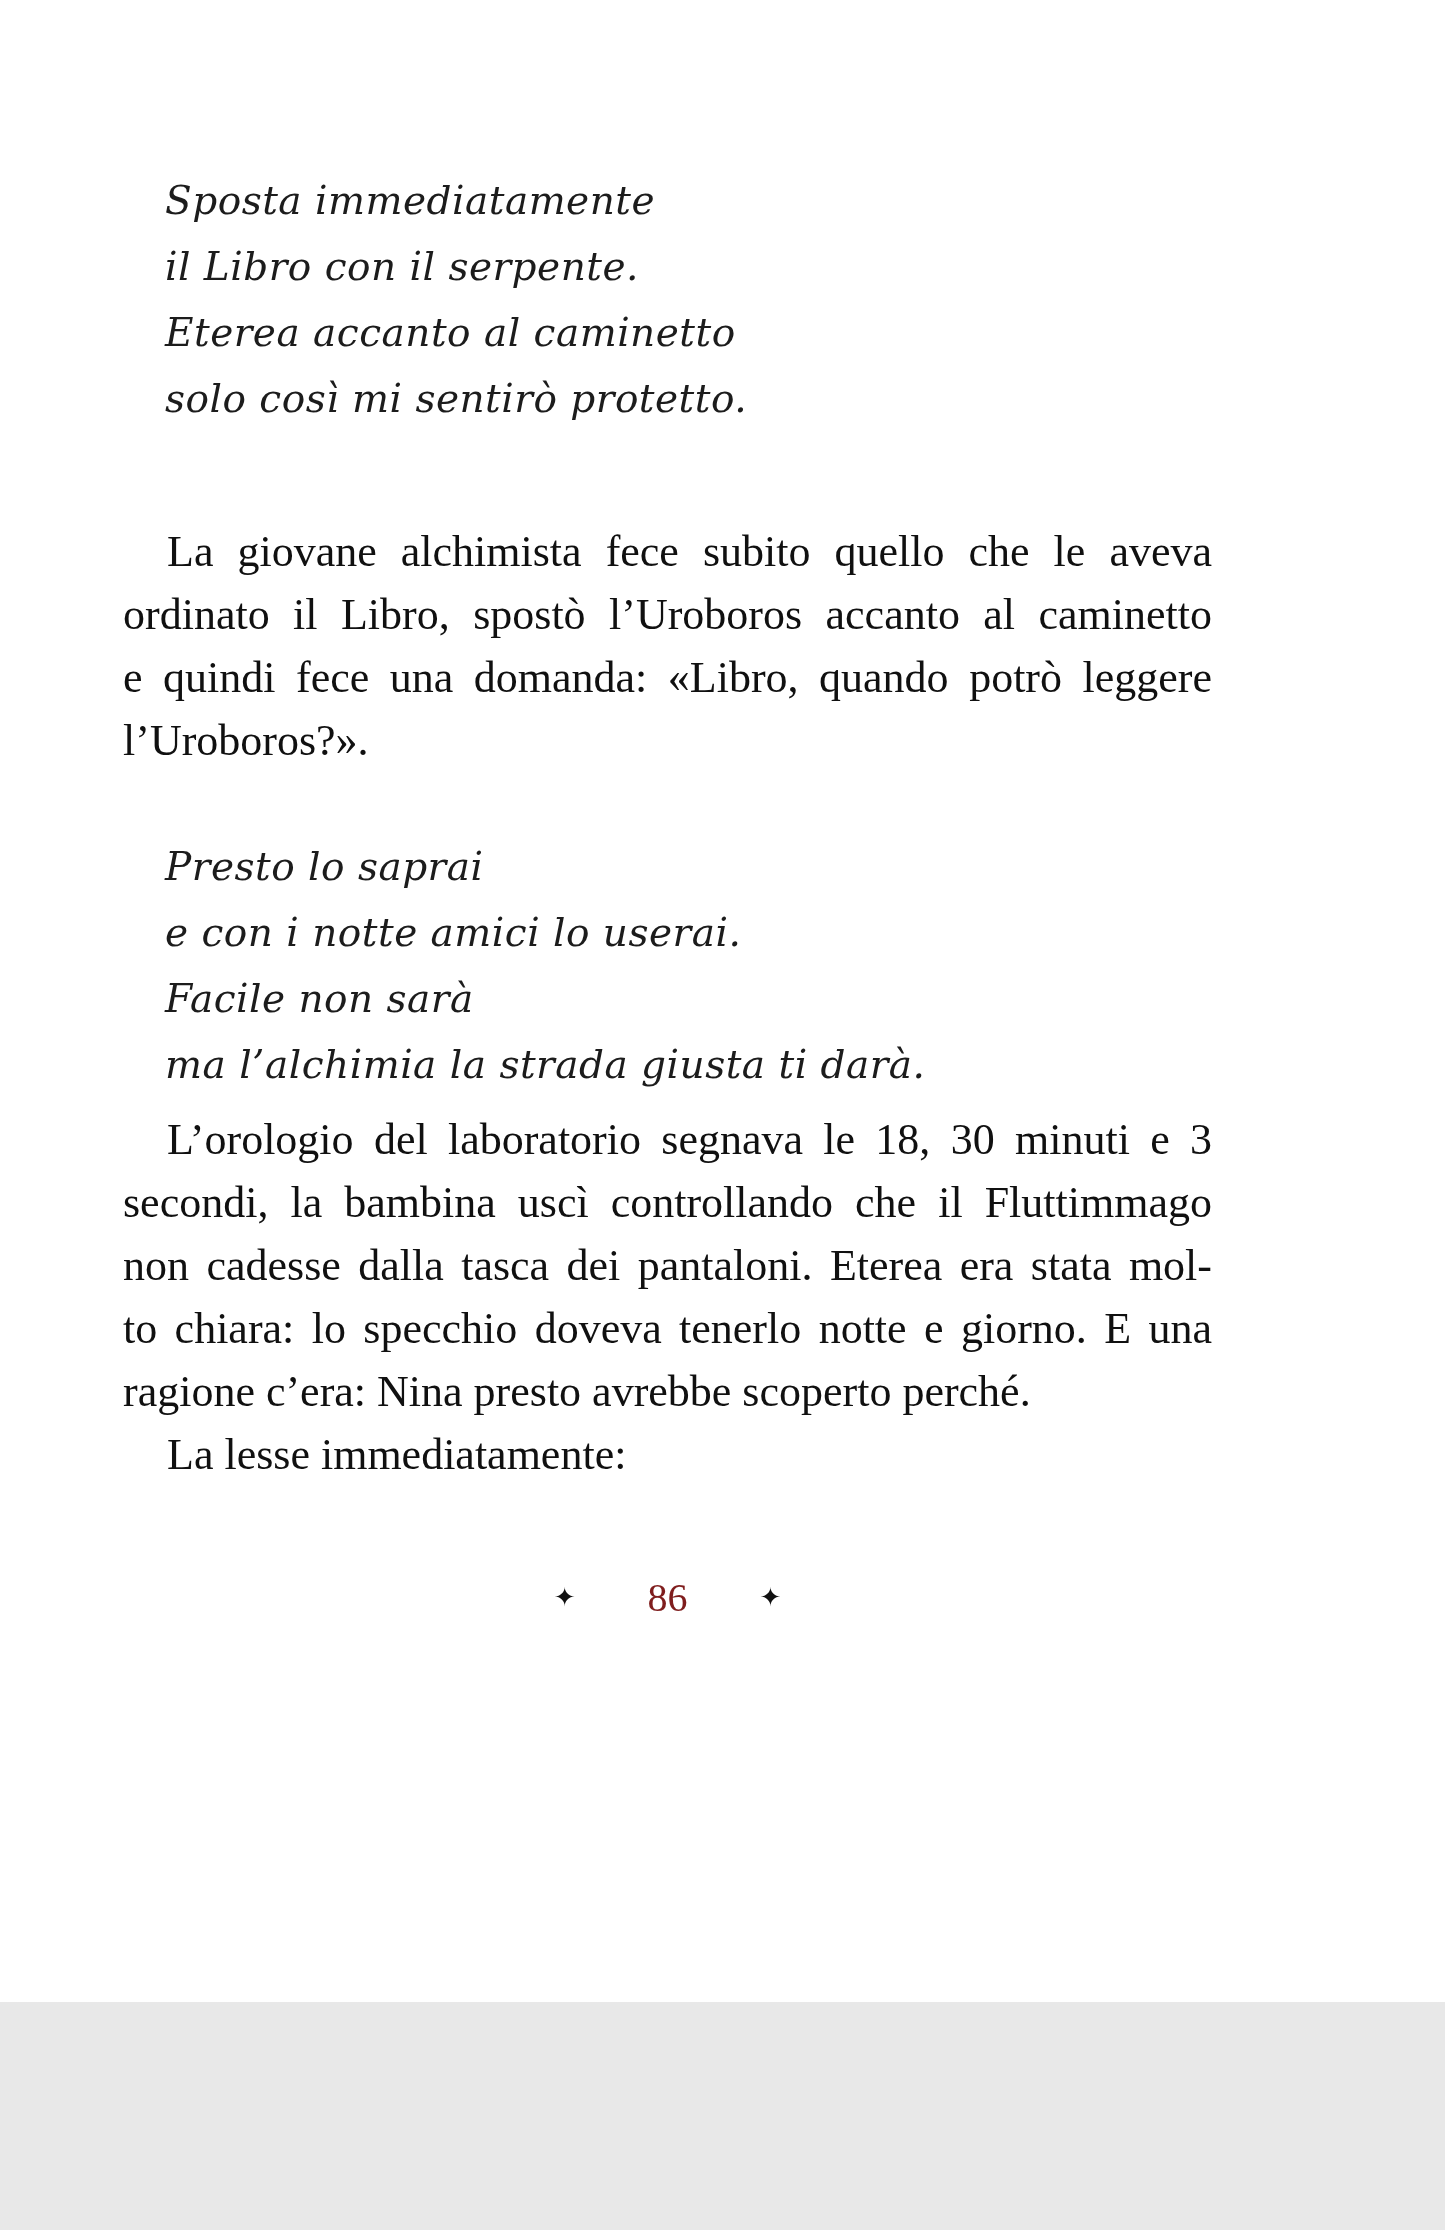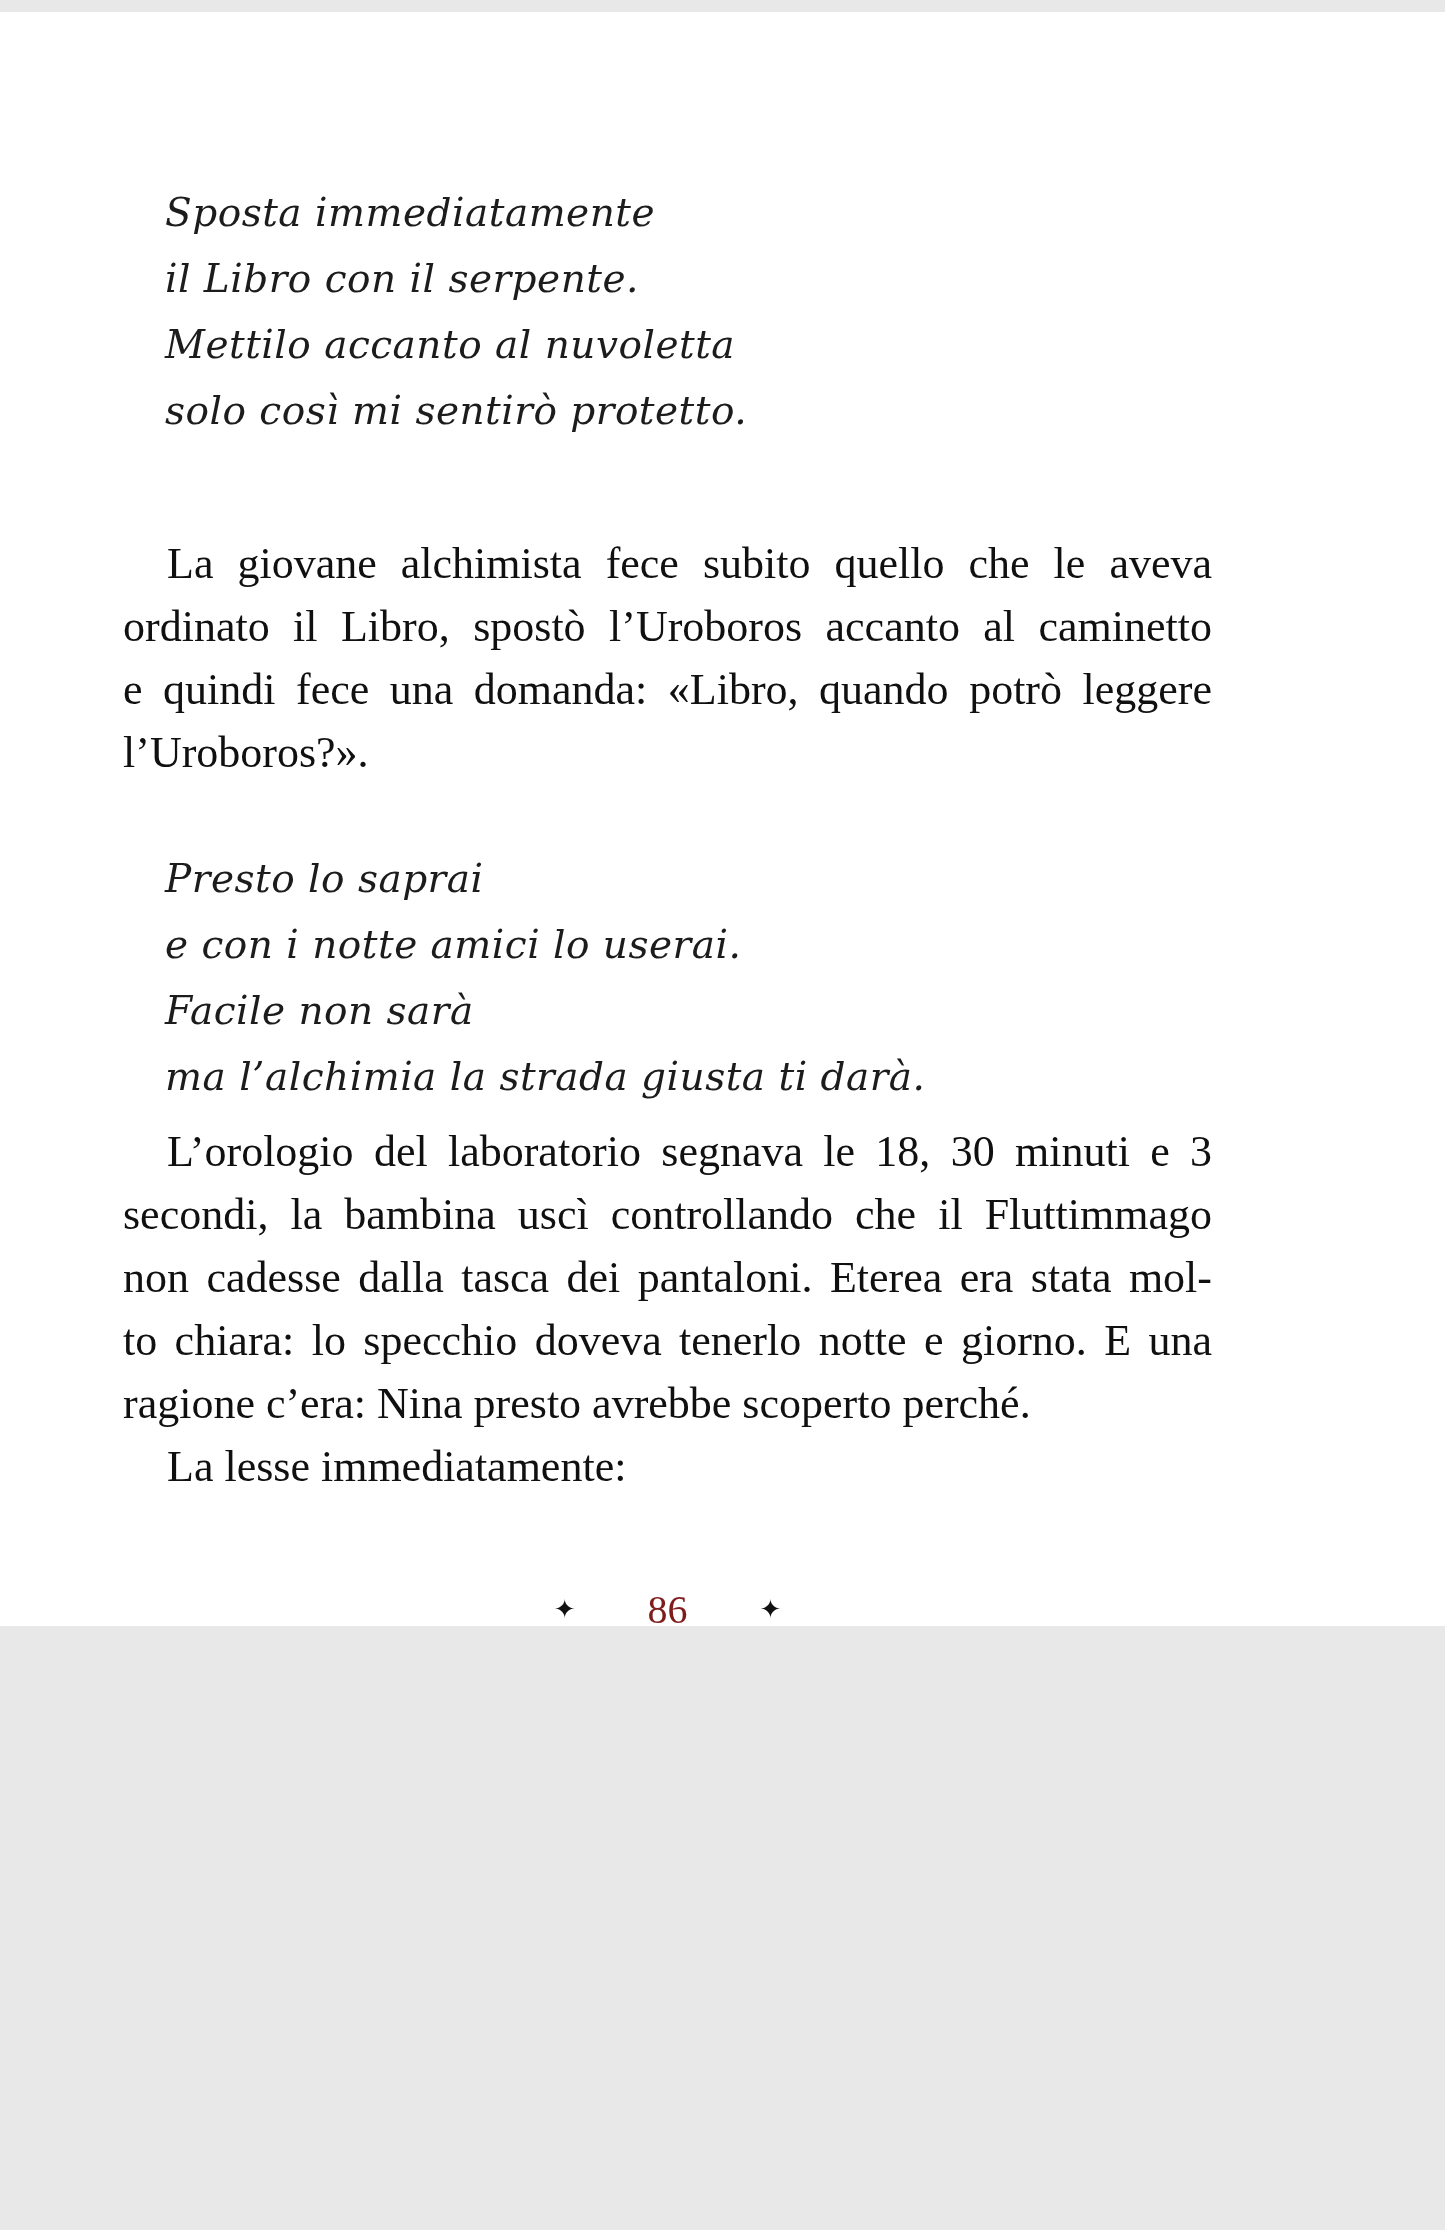--- a/index.html
+++ b/index.html
@@ -1,19 +1,19 @@
 <!DOCTYPE html>
 <html><head>
 <meta charset="utf-8">
 <style>
   html,body{margin:0;padding:0;background:#e8e8e8;}
   .page{
     position:relative;
-    width:1445px;height:1614px;
-    margin:12px auto;
+    width:1445px;height:2002px;
+    margin:0 auto;
     background:#ffffff;
     color:#121212;
     font-family:"Liberation Serif","DejaVu Serif",serif;
     box-sizing:border-box;
     padding:168px 233px 0 123px;
     overflow:hidden;
   }
   .text-col{width:1089px;}
   
   .poem{
@@ -64,21 +64,21 @@
 </style>
 </head>
 <body>
 
 <div class="page">
   <div class="text-col">
 
     <div class="poem">
       <div class="poem-line">Sposta immediatamente</div>
       <div class="poem-line">il Libro con il serpente.</div>
-      <div class="poem-line">Mettilo accanto al nuvoletta</div>
+      <div class="poem-line">Eterea accanto al caminetto</div>
       <div class="poem-line">solo così mi sentirò protetto.</div>
     </div>
 
     <div class="para gap-poem1-para1">
       <div class="bline indent">La giovane alchimista fece subito quello che le aveva</div>
       <div class="bline">ordinato il Libro, spostò l’Uroboros accanto al caminetto</div>
       <div class="bline">e quindi fece una domanda: «Libro, quando potrò leggere</div>
       <div class="bline last">l’Uroboros?».</div>
     </div>
 

